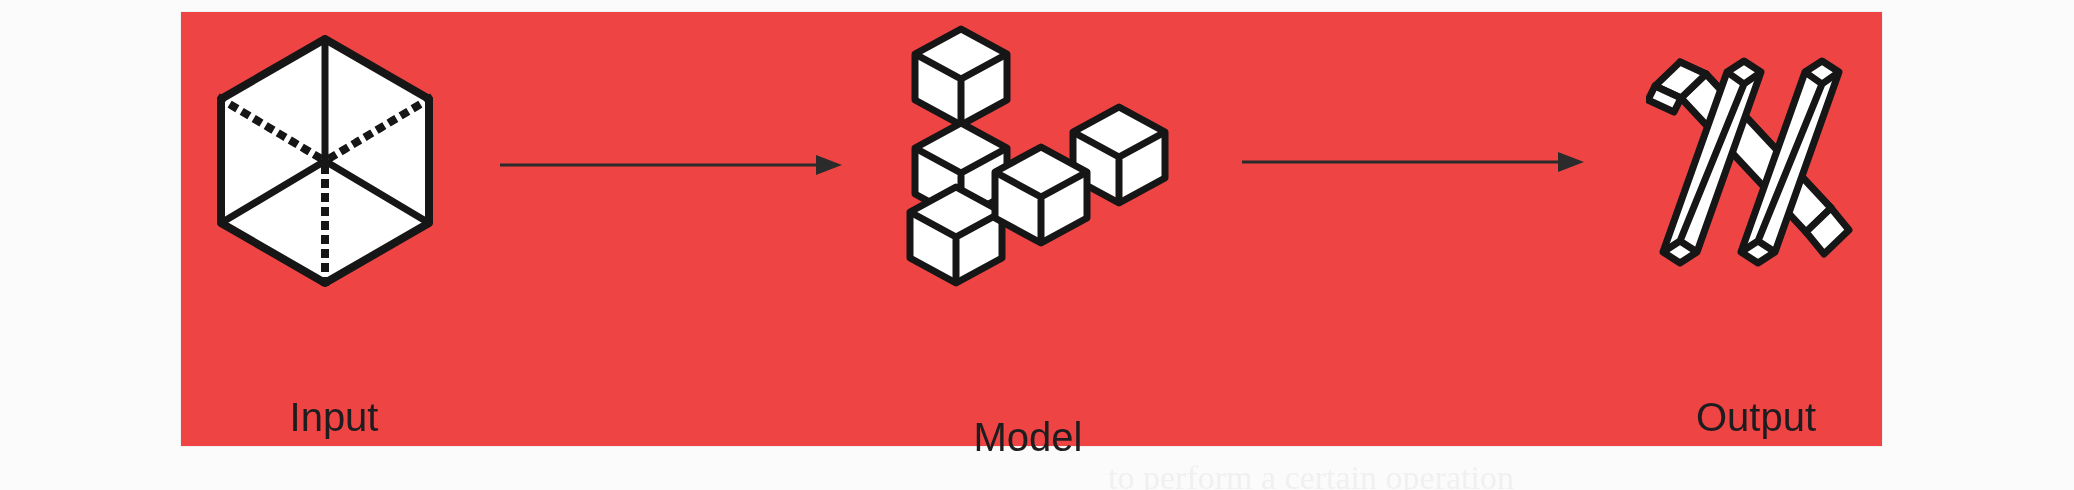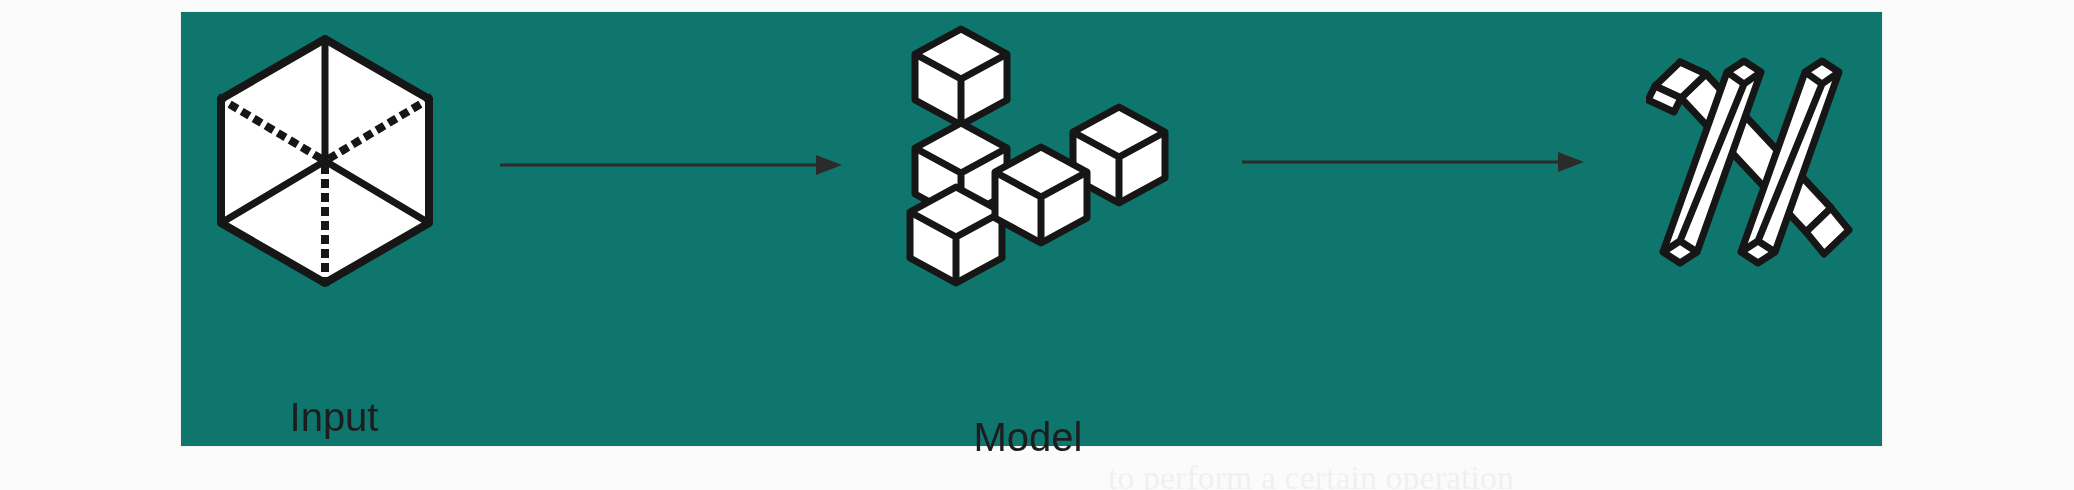--- a/index.html
+++ b/index.html
@@ -7,21 +7,21 @@
     width: 2074px; height: 490px;
     background: #fbfbfb;
     font-family: "Liberation Sans", sans-serif;
     overflow: hidden;
   }
   .canvas { position: relative; width: 2074px; height: 490px; }
   .panel {
     position: absolute;
     left: 180px; top: 11px;
     width: 1701px; height: 434px;
-    background: #0f766e;
+    background: #ef4444;
     border: 1px solid #f0f0f0;
     box-sizing: content-box;
   }
   .icon-svg { position: absolute; display: block; }
   .node-label {
     position: absolute;
     width: 260px;
     top: 381px;
     text-align: center;
     font-size: 40px;
@@ -117,17 +117,18 @@
 
         <g transform="translate(86,0)">
           <path d="M90 5 L107 16 L43 196 L26 207 L9 196 L73 16 Z"></path>
           <path d="M73 16 L90 28 L107 16 M90 28 L26 185 M9 196 L26 185 L43 196" fill="none"></path>
         </g>
       </g>
     </svg>
 
     <div class="node-label label-input">Input</div>
     <div class="node-label label-model">Model</div>
+    <div class="node-label label-output">Output</div>
   </div>
 
   <div class="faint-text">to perform a certain operation</div>
 
 </div>
 
 </body></html>

